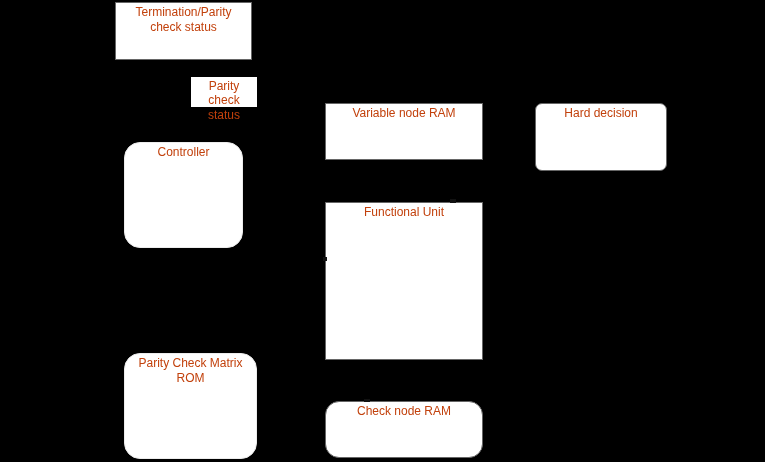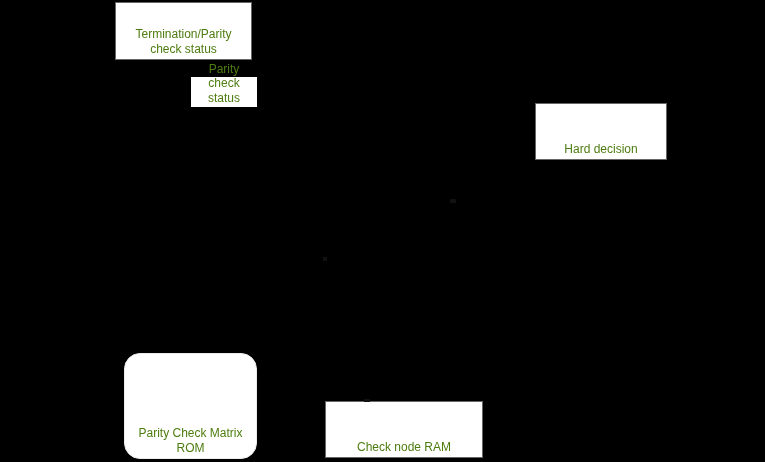--- a/index.html
+++ b/index.html
@@ -9,41 +9,41 @@
     height: 462px;
     background: #000000;
     overflow: hidden;
     font-family: "Liberation Sans", sans-serif;
   }
   .node {
     position: absolute;
     box-sizing: border-box;
     background: #ffffff;
     display: flex;
-    align-items: flex-end;
+    align-items: flex-start;
     justify-content: center;
     text-align: center;
     font-size: 12px;
     line-height: 1.25;
-    color: #4d7c0f;
+    color: #c2410c;
     padding: 2px 3px;
   }
   .rect { border: 1px solid #666666; }
   .rounded { border: 1px solid #ececec; border-radius: 16px; }
   .edge-label { border: none; line-height: 1.2; }
 
   
   #n-termination   { left: 115px; top: 2px;   width: 137px; height: 58px; }
   #n-paritylabel   { left: 191px; top: 77px;  width: 66px;  height: 30px; }
   #n-controller    { left: 124px; top: 142px; width: 119px; height: 106px; }
   #n-varram        { left: 325px; top: 103px; width: 158px; height: 57px; }
-  #n-harddec       { left: 535px; top: 103px; width: 132px; height: 57px; }
+  #n-harddec       { left: 535px; top: 103px; width: 132px; height: 68px; border-radius: 7px; }
   #n-funcunit      { left: 325px; top: 202px; width: 158px; height: 158px; }
   #n-rom           { left: 124px; top: 353px; width: 133px; height: 106px; }
-  #n-checkram      { left: 325px; top: 401px; width: 158px; height: 57px; }
+  #n-checkram      { left: 325px; top: 401px; width: 158px; height: 57px; border-radius: 14px; }
 
   
   .artifact {
     position: absolute;
     background: #111111;
   }
   #a-funcunit-top  { left: 450px; top: 199px; width: 6px; height: 4px; }
   #a-funcunit-left { left: 323px; top: 257px; width: 4px; height: 4px; }
   #a-checkram-top  { left: 364px; top: 399px; width: 6px; height: 3px; }
 </style>
@@ -53,26 +53,35 @@
 <div id="canvas">
 
   <div id="n-termination" class="node rect">
     <span>Termination/Parity check status</span>
   </div>
 
   <div id="n-paritylabel" class="node edge-label">
     <span>Parity check status</span>
   </div>
 
+  <div id="n-controller" class="node rounded">
+    <span>Controller</span>
+  </div>
 
+  <div id="n-varram" class="node rect">
+    <span>Variable node RAM</span>
+  </div>
 
   <div id="n-harddec" class="node rect">
     <span>Hard decision</span>
   </div>
 
+  <div id="n-funcunit" class="node rect">
+    <span>Functional Unit</span>
+  </div>
 
   <div id="n-rom" class="node rounded">
     <span>Parity Check Matrix ROM</span>
   </div>
 
   <div id="n-checkram" class="node rect">
     <span>Check node RAM</span>
   </div>
 
   <div id="a-funcunit-top" class="artifact"></div>

